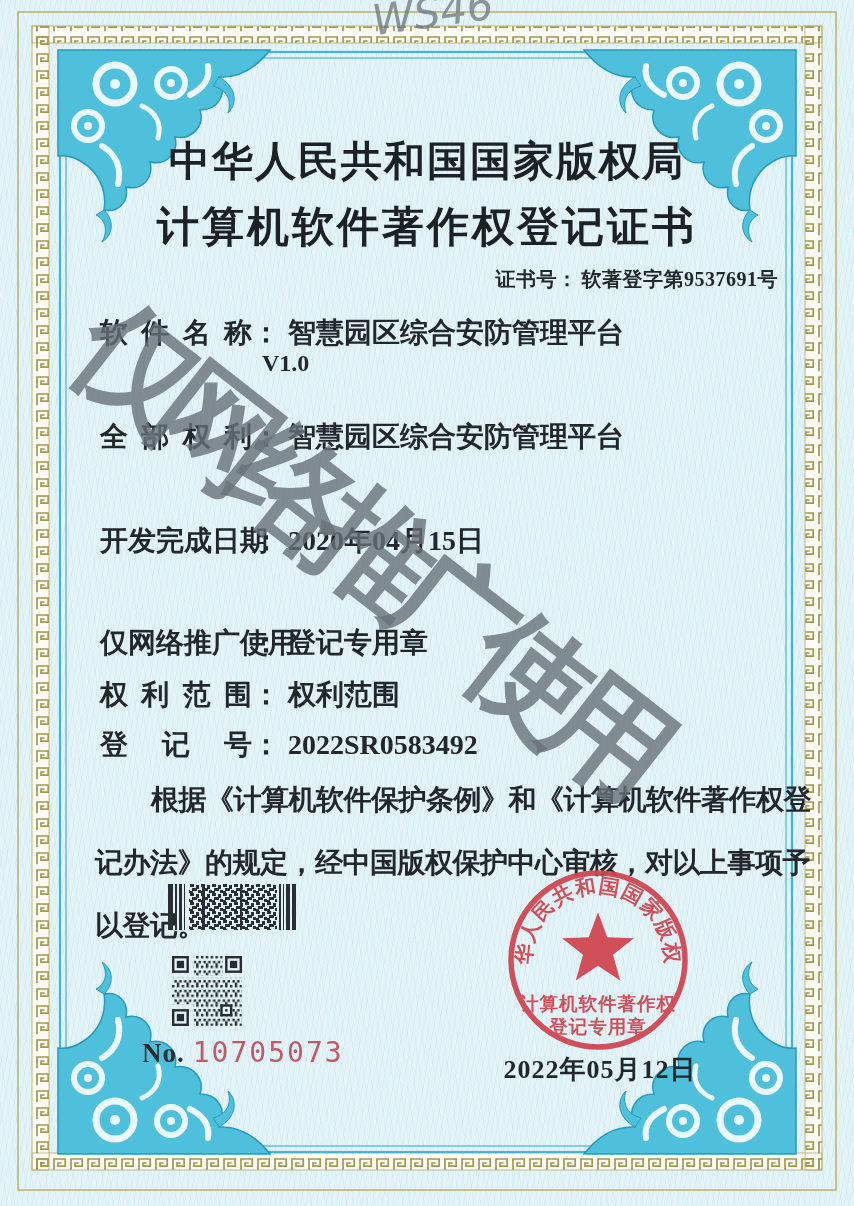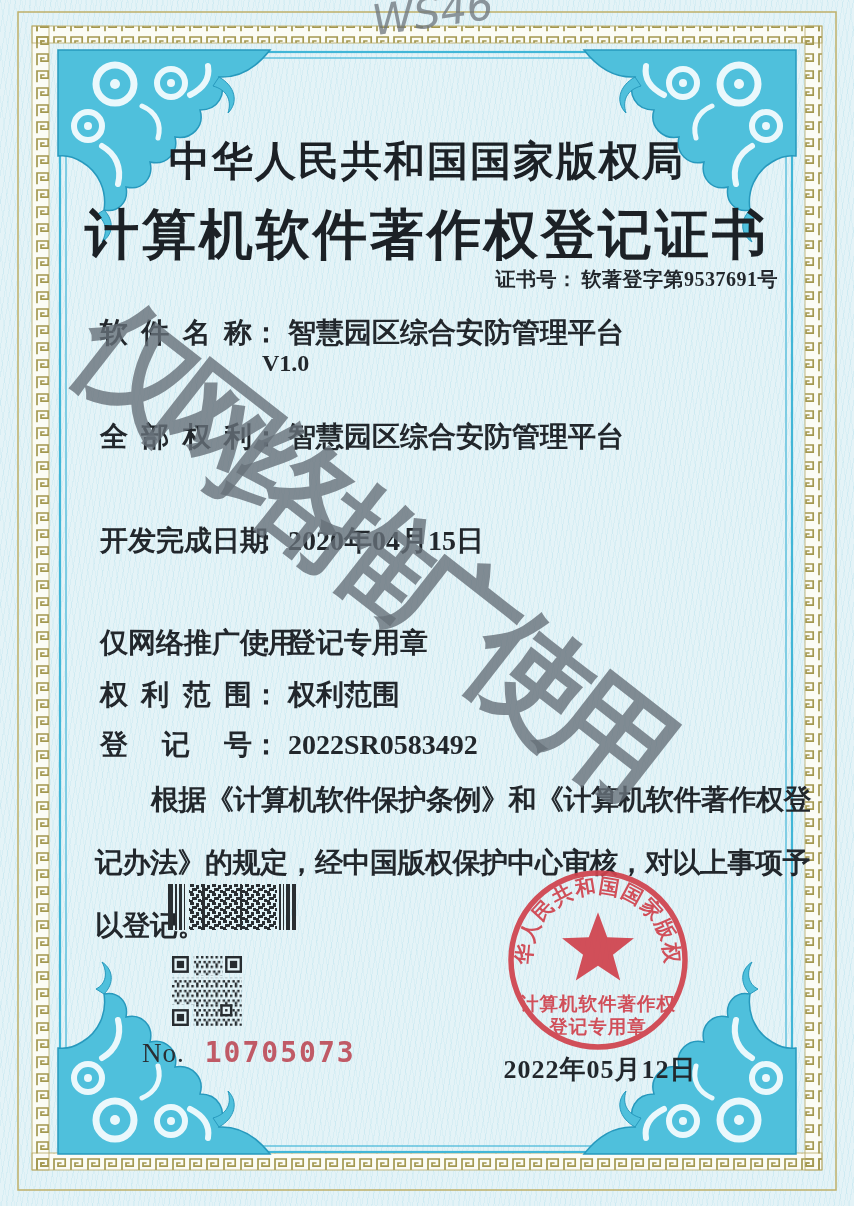--- a/index.html
+++ b/index.html
@@ -18,21 +18,21 @@
     position:absolute;top:-12px;left:372px;z-index:3;
     font-family:"DejaVu Sans",sans-serif;font-style:italic;font-weight:300;
     font-size:42px;color:#6d757c;opacity:.75;transform:rotate(-8deg);
   }
   .authority{
     left:0;right:0;top:134px;text-align:center;
     font-size:41px;font-weight:900;letter-spacing:2px;color:#1c2126;
   }
   .cert-title{
     left:0;right:0;top:199px;text-align:center;
-    font-size:54px;font-weight:900;letter-spacing:3px;color:#1c2126;
+    font-size:42px;font-weight:900;letter-spacing:3px;color:#1c2126;
   }
   .cert-no{right:76px;top:266px;font-size:20px;font-weight:700;letter-spacing:.5px;}
   .cert-no .v{margin-left:4px;}
   .field-row{left:100px;font-size:28px;white-space:nowrap;}
   .flabel{
     display:inline-block;width:152px;font-weight:700;
     text-align:justify;text-align-last:justify;vertical-align:top;
   }
   .fcolon{font-weight:700;}
   .fvalue{margin-left:8px;font-weight:600;}
@@ -44,24 +44,24 @@
   .watermark{
     position:absolute;left:140px;top:268px;z-index:4;
     font-family:"Liberation Sans","DejaVu Sans",sans-serif;
     font-size:120px;font-weight:700;letter-spacing:-20px;white-space:nowrap;
     color:rgba(103,113,121,0.80);transform:rotate(38deg);transform-origin:0 0;
     pointer-events:none;
   }
   .barcode{left:168px;top:884px;}
   .qrcode{left:172px;top:956px;}
   .serial{left:142px;top:1036px;font-size:27px;white-space:nowrap;}
-  .no-label{font-weight:400;letter-spacing:1px;color:#2a2e33;}
+  .no-label{font-weight:700;letter-spacing:1px;color:#2a2e33;}
   .no-num{
-    font-family:"DejaVu Sans Mono",monospace;font-size:28px;font-weight:700;
-    color:#c05a66;letter-spacing:2px;margin-left:20px;
+    font-family:"DejaVu Sans Mono",monospace;font-size:28px;font-weight:400;
+    color:#c05a66;letter-spacing:2px;margin-left:8px;
   }
   .seal{left:498px;top:860px;z-index:3;opacity:.93;}
   .issue-date{
     left:500px;top:1052px;width:200px;text-align:center;z-index:3;
     font-size:26px;font-weight:600;letter-spacing:1px;
   }
 </style>
 </head>
 <body>
 

